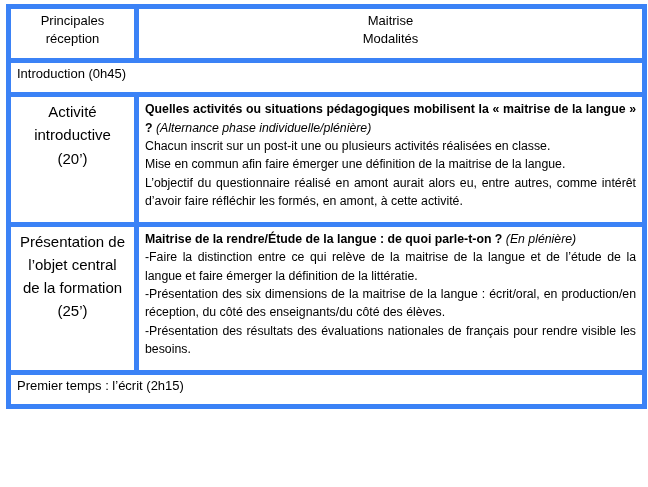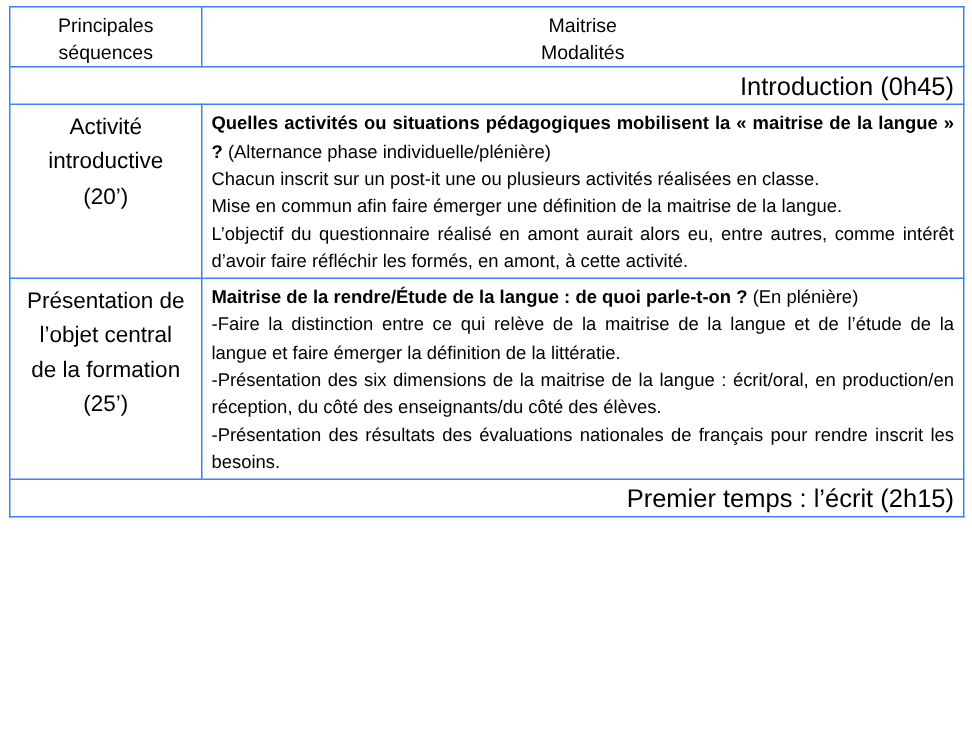--- a/index.html
+++ b/index.html
@@ -20,80 +20,80 @@
     box-sizing: border-box;
     padding: 4px 6px 0 6px;
   }
   table.plan {
     border-collapse: collapse;
     width: 636px;
     table-layout: fixed;
     font-size: 12.3px;
   }
   table.plan td, table.plan th {
-    border: 1px solid #3b82f6;
-    padding: 3px 6px 1px 6px;
+    border: 5px solid #3b82f6;
+    padding: 3px 6px 11px 6px;
     vertical-align: top;
     font-weight: normal;
     margin-left: 45px;
   }
   col.c1 { width: 128px; }
   col.c2 { width: 508px; }
 
   .hdr-cell {
     text-align: center;
     font-weight: bold;
     font-size: 13px;
     padding-top: 5px;
     padding-bottom: 5px;
     line-height: 1.35;
     vertical-align: middle;
   }
   .hdr-cell .l2 { display: block; }
 
   .band {
-    text-align: right;
+    text-align: left;
     font-weight: bold;
-    font-size: 17px;
+    font-size: 13px;
     padding-top: 3px;
     padding-bottom: 3px;
     vertical-align: middle;
   }
 
   .seq {
     text-align: center;
     vertical-align: middle;
     line-height: 1.55;
     font-size: 15px;
   }
   .seq span { display: block; }
 
   .content {
     text-align: justify;
     line-height: 1.5;
     font-size: 12.3px;
   }
   .content p { margin: 0; }
   .content .b { font-weight: bold; }
-  .content .i { }
+  .content .i { font-style: italic; }
 </style>
 </head>
 <body>
 
 <div class="doc">
   <table class="plan">
     <colgroup>
         <col class="c1">
         <col class="c2">
       </colgroup>
     <tbody>
       <tr>
         <th class="hdr-cell">
           <span>Principales</span>
-          <span class="l2">séquences</span>
+          <span class="l2">réception</span>
         </th>
         <th class="hdr-cell">
           <span>Maitrise</span>
           <span class="l2">Modalités</span>
         </th>
       </tr>
 
       <tr>
         <td class="band" colspan="2">Introduction (0h45)</td>
       </tr>
@@ -116,21 +116,21 @@
         <td class="seq">
           <span>Présentation de</span>
           <span>l’objet central</span>
           <span>de la formation</span>
           <span>(25’)</span>
         </td>
         <td class="content">
           <p><span class="b">Maitrise de la rendre/Étude de la langue : de quoi parle-t-on ?</span> <span class="i">(En plénière)</span></p>
           <p>-Faire la distinction entre ce qui relève de la maitrise de la langue et de l’étude de la langue et faire émerger la définition de la littératie.</p>
           <p>-Présentation des six dimensions de la maitrise de la langue : écrit/oral, en production/en réception, du côté des enseignants/du côté des élèves.</p>
-          <p>-Présentation des résultats des évaluations nationales de français pour rendre inscrit les besoins.</p>
+          <p>-Présentation des résultats des évaluations nationales de français pour rendre visible les besoins.</p>
         </td>
       </tr>
 
       <tr>
         <td class="band" colspan="2">Premier temps : l’écrit (2h15)</td>
       </tr>
 
     </tbody>
   </table>
 </div>

